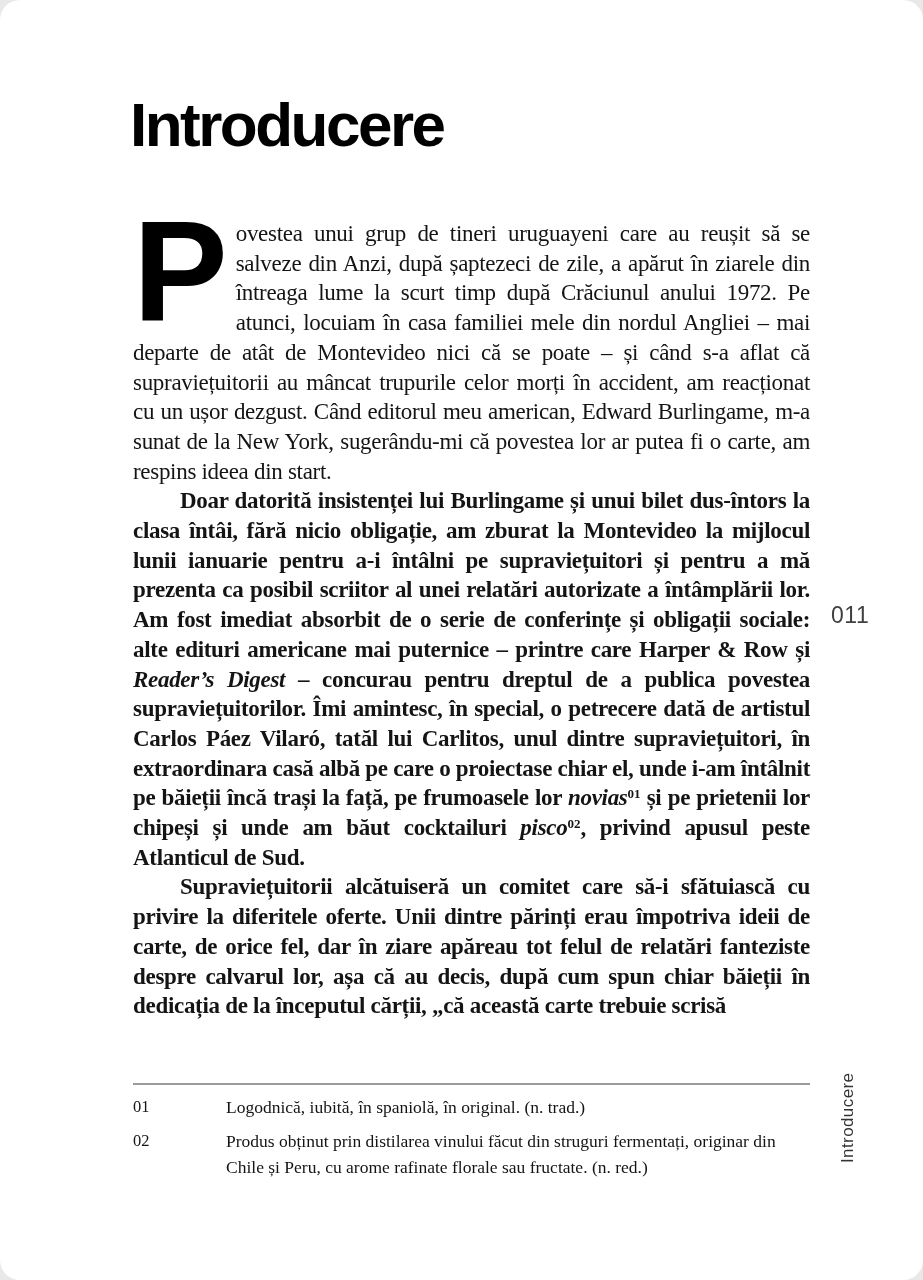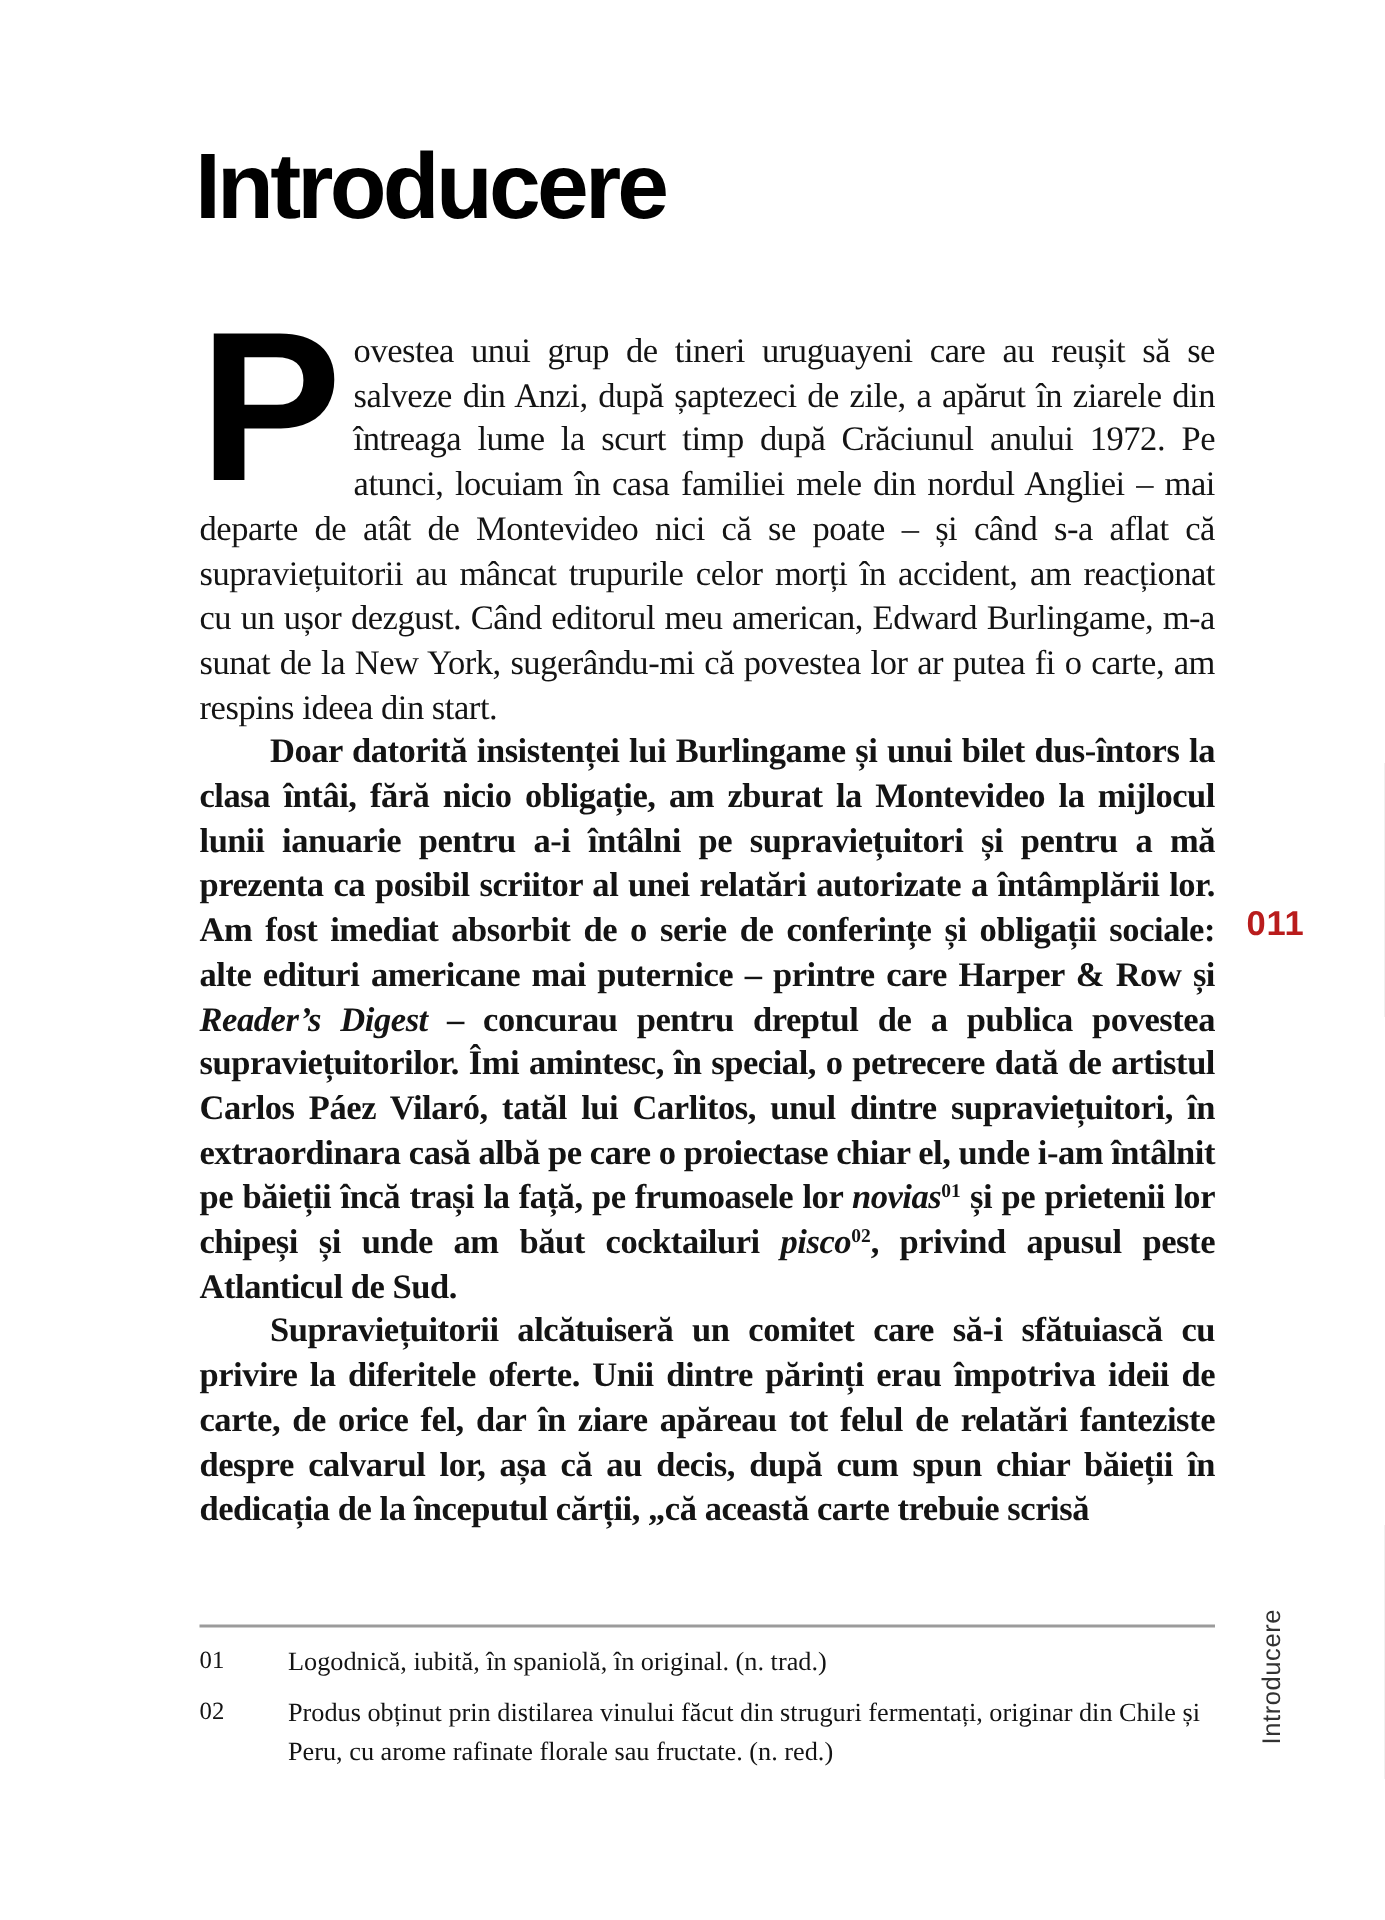--- a/index.html
+++ b/index.html
@@ -5,20 +5,21 @@
   html, body { margin: 0; padding: 0; background: #e8e8e8; }
   .page {
     position: relative;
     width: 923px;
     height: 1280px;
     background: #ffffff;
     font-family: "Liberation Serif", serif;
     color: #141414;
     overflow: hidden;
     margin: 0 auto;
+    border-radius: 20px;
   }
   .title {
     position: absolute;
     left: 130px;
     top: 94px;
     margin: 0;
     font-family: "Liberation Sans", sans-serif;
     font-weight: 700;
     font-size: 62px;
     line-height: 62px;
@@ -67,31 +68,31 @@
   .footnotes {
     position: absolute;
     left: 133px;
     top: 1094px;
     width: 677px;
     font-size: 17.5px;
     line-height: 26px;
   }
   .fn { display: flex; margin-bottom: 8px; }
   .fn-num { flex: none; width: 59px; font-size: 16.5px; }
-  .fn-text { flex: 1; }
+  .fn-text { flex: 1; margin-left: 34px; }
   .page-number {
     position: absolute;
     left: 831px;
     top: 604px;
     font-family: "Liberation Sans", sans-serif;
-    font-weight: 700;
+    font-weight: 400;
     font-size: 23px;
     line-height: 23px;
     letter-spacing: 0.5px;
-    color: #b91c1c;
+    color: #404040;
   }
   .side-label {
     position: absolute;
     left: 838px;
     top: 1163px;
     width: 120px;
     transform: rotate(-90deg);
     transform-origin: left top;
     font-family: "Liberation Sans", sans-serif;
     font-size: 17px;

